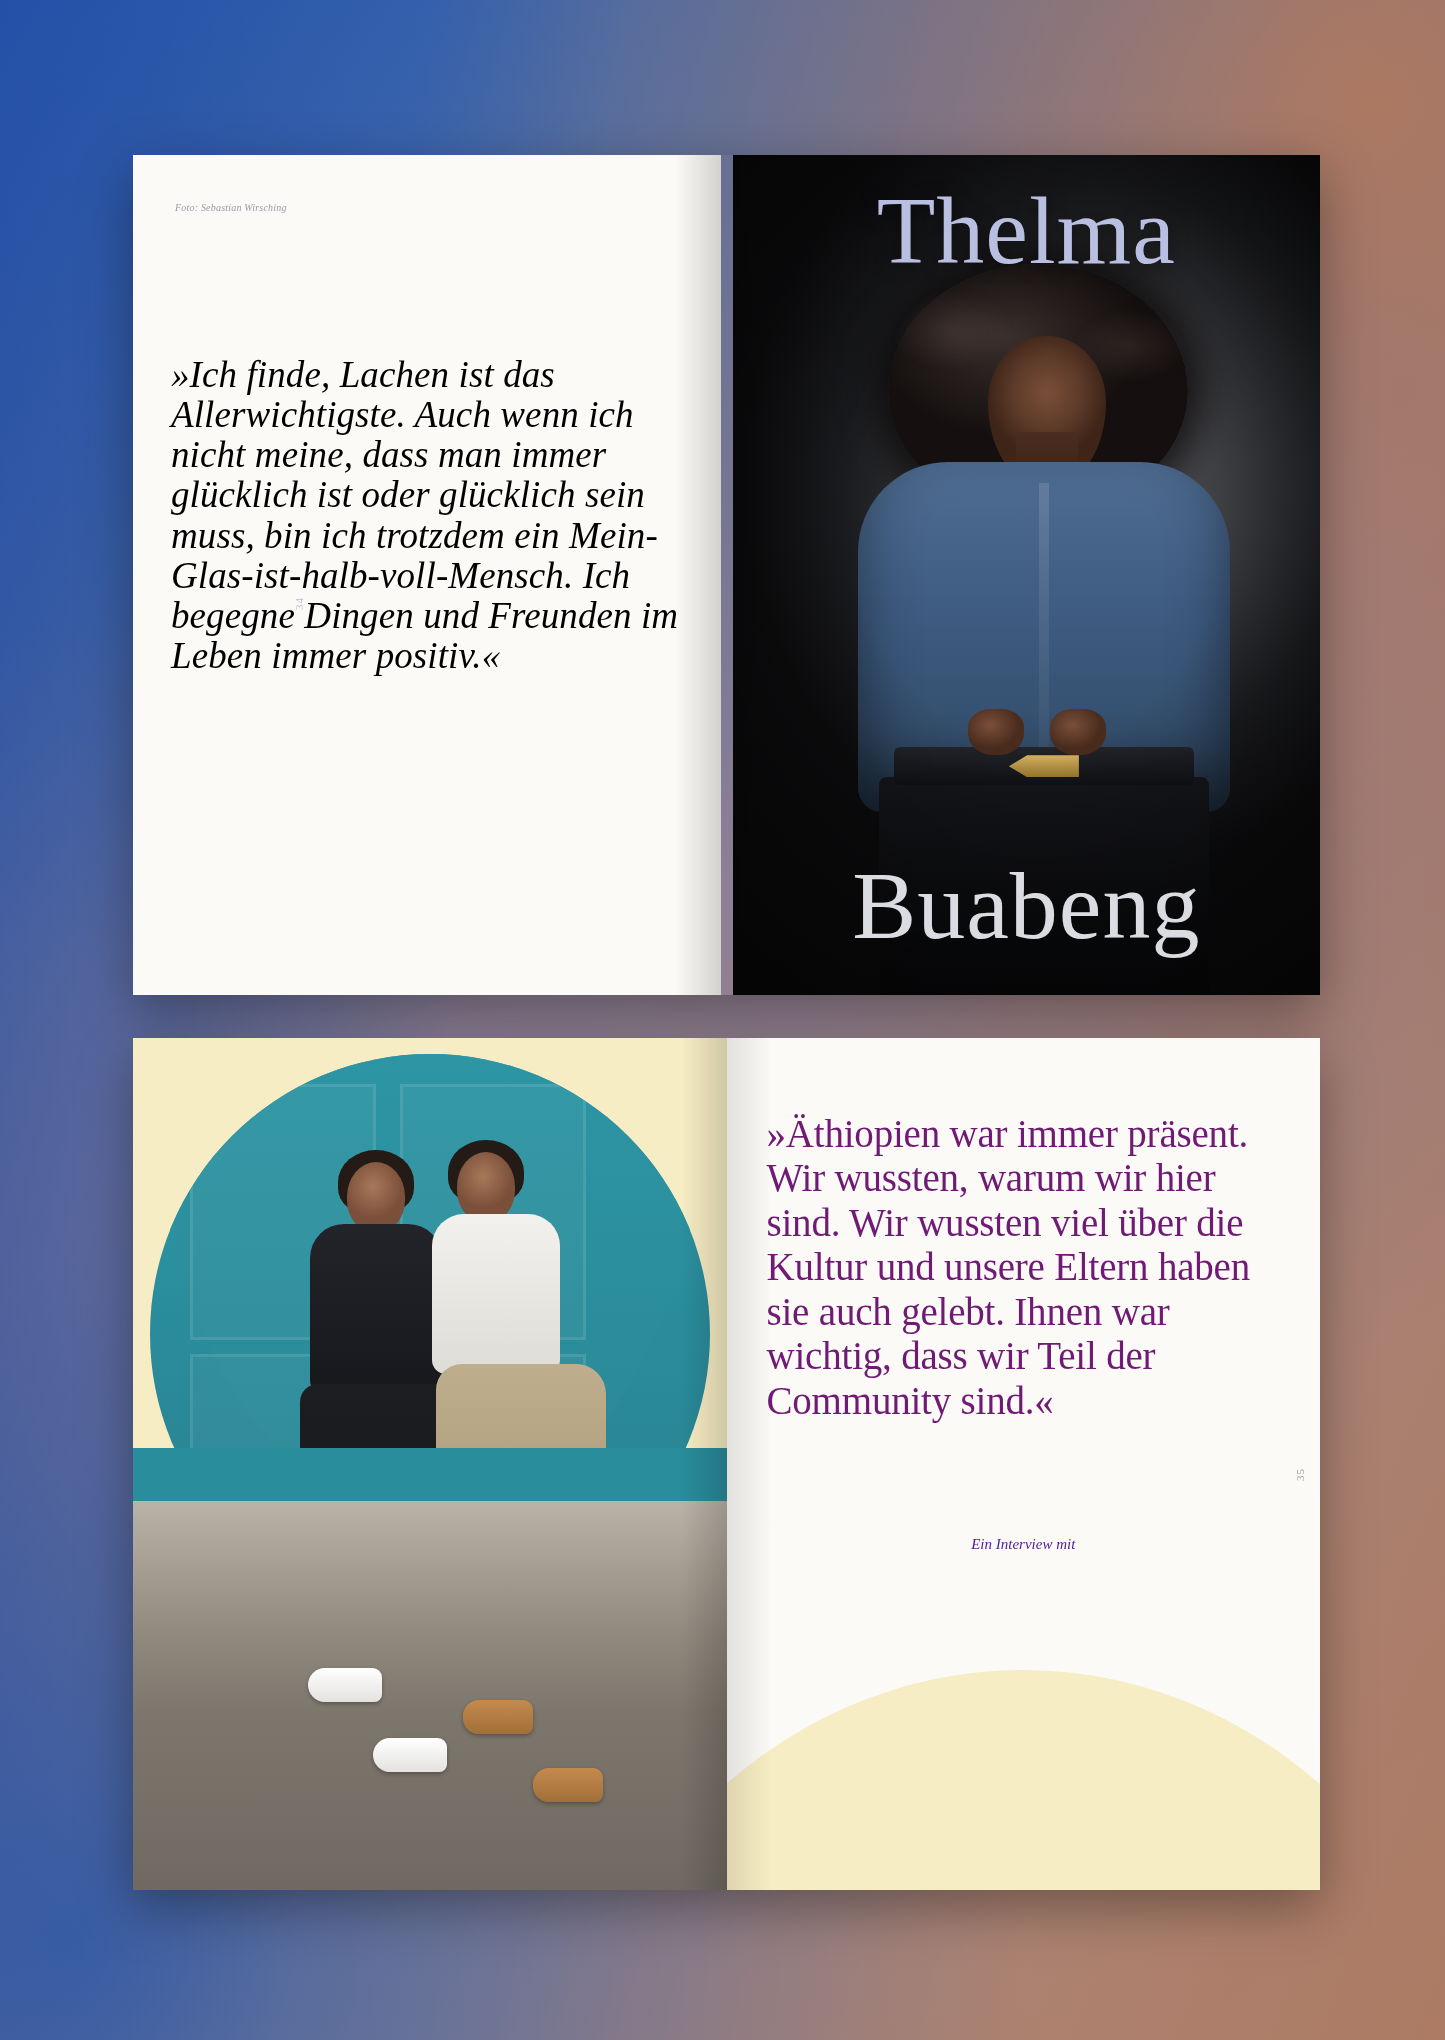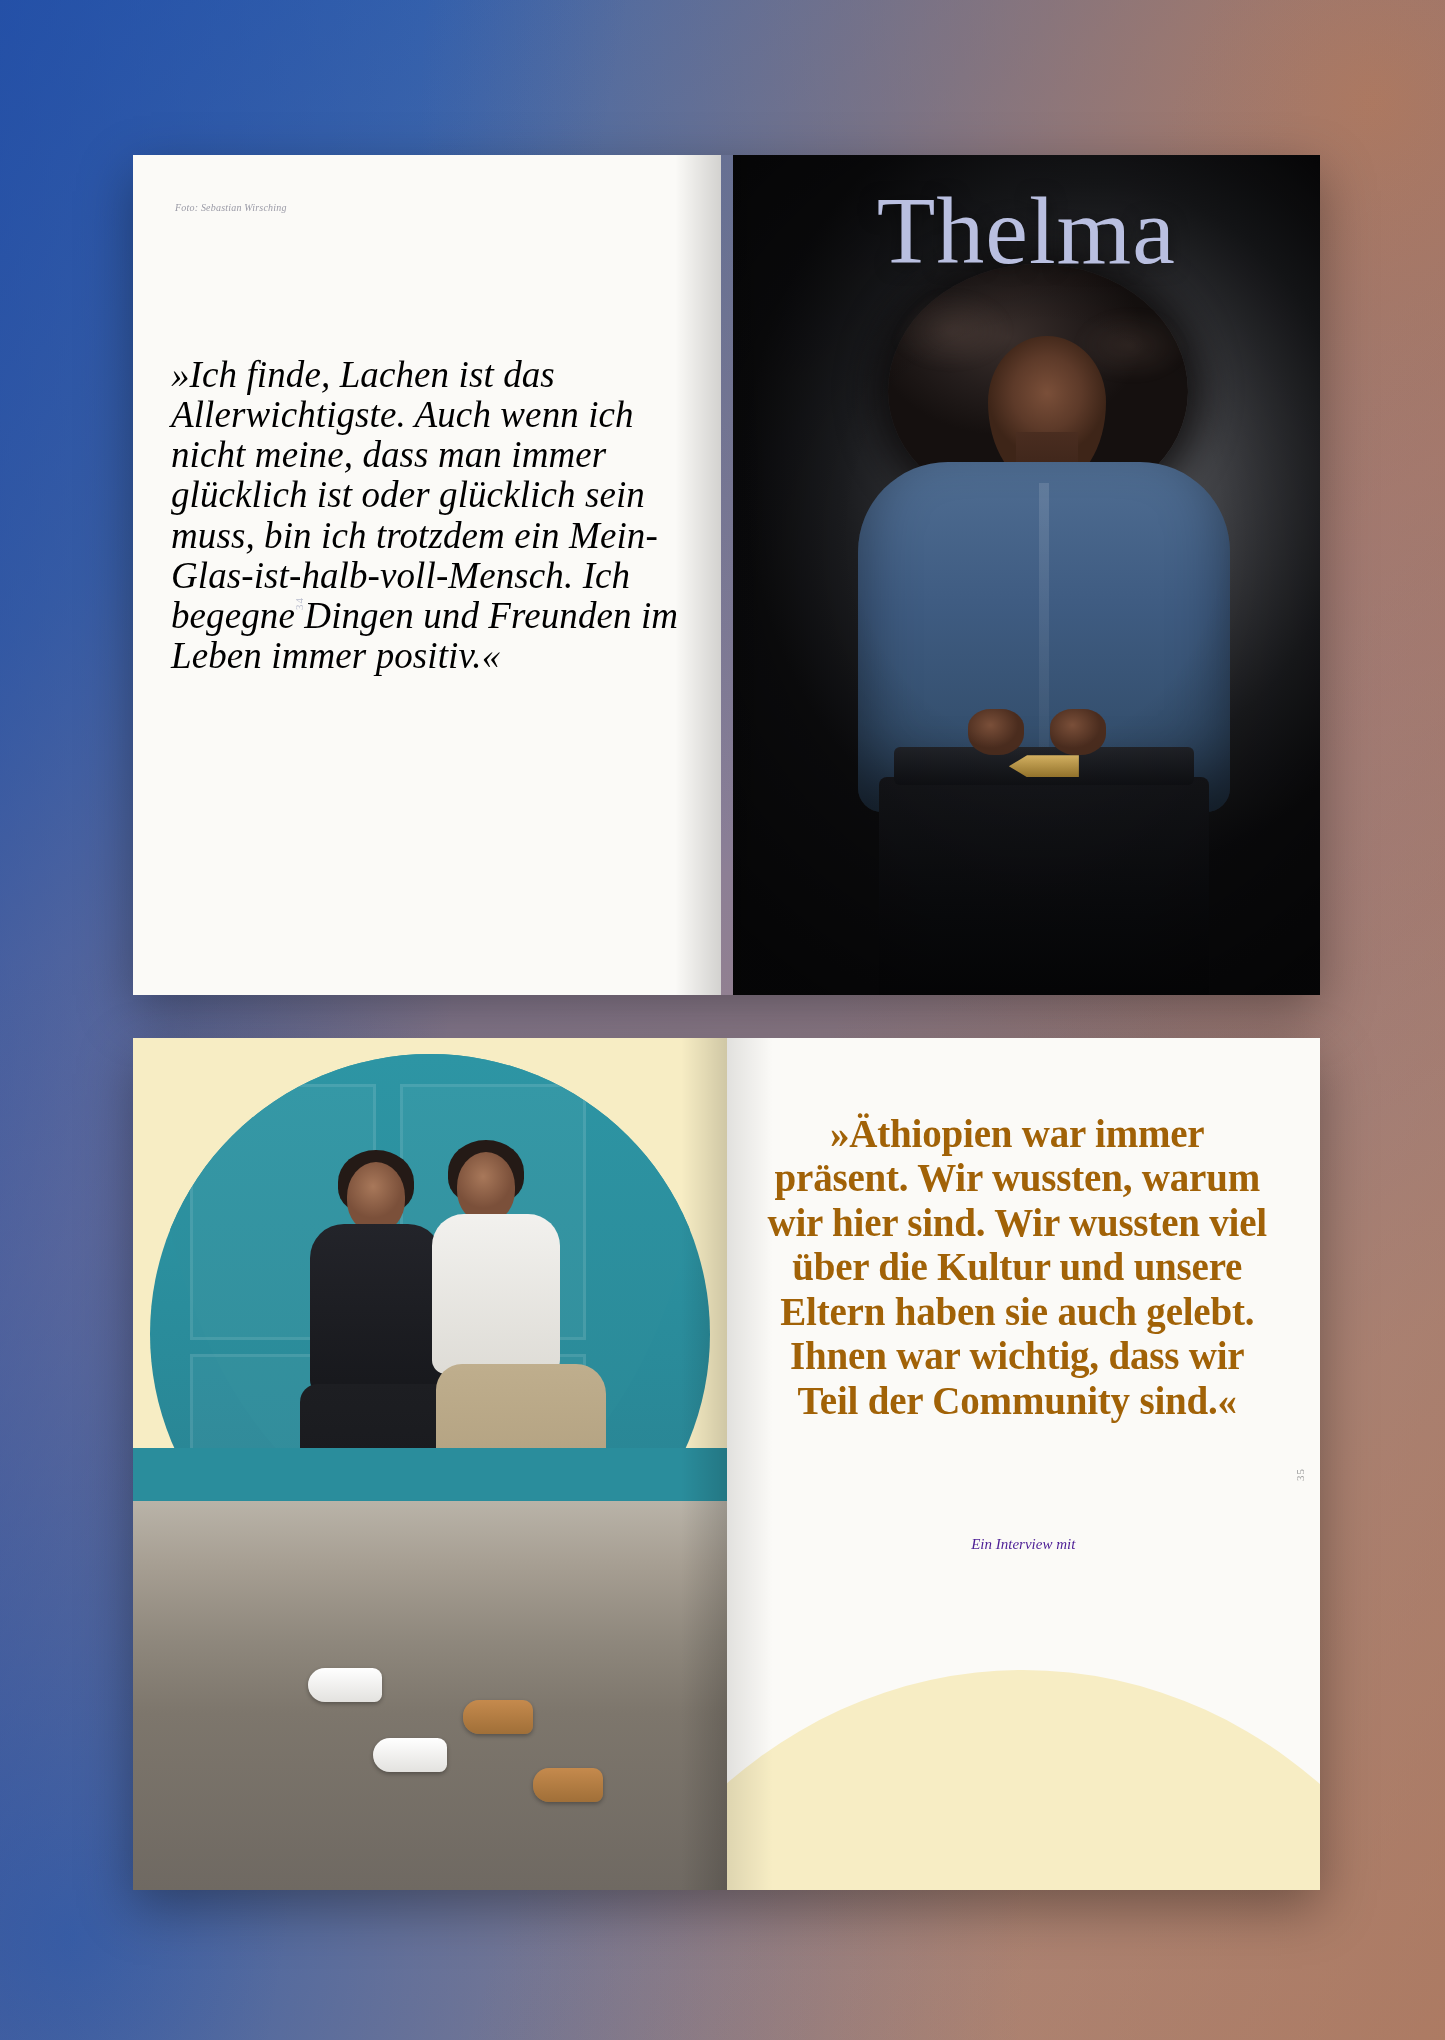--- a/index.html
+++ b/index.html
@@ -361,26 +361,25 @@
     position: absolute;
     left: 0; right: 0; bottom: 0;
     height: 96px;
     background: #f7edc4;
   }
   .serif-quote {
     position: absolute;
     left: 40px;
     right: 52px;
     top: 74px;
-    text-align: center;
     font-family: "Liberation Serif", serif;
-    font-weight: 700;
+    font-weight: 400;
     font-size: 39px;
     line-height: 1.14;
-    color: #a16207;
+    color: #701a75;
     letter-spacing: -0.2px;
   }
   .interview-credit {
     position: absolute;
     left: 0; right: 0;
     top: 495px;
     text-align: center;
     font-family: "Liberation Serif", serif;
     font-style: italic;
     font-size: 15px;
@@ -434,20 +433,21 @@
       <div class="fig-skirt"></div>
       <div class="fig-belt">
         <div class="fig-buckle"></div>
       </div>
       <div class="fig-hand-l"></div>
       <div class="fig-hand-r"></div>
       <div class="portrait-vignette"></div>
     </div>
 
     <div class="cover-name" id="cover-first">Thelma</div>
+    <div class="cover-name" id="cover-last">Buabeng</div>
 
     <div class="gutter-shadow gutter-right"></div>
   </div>
 </div>
 
 <div class="spread" id="spread-bottom">
 
   <div class="page page-left photo-page">
     <div class="photo-circle">
       <div class="photo-wall-teal"></div>

